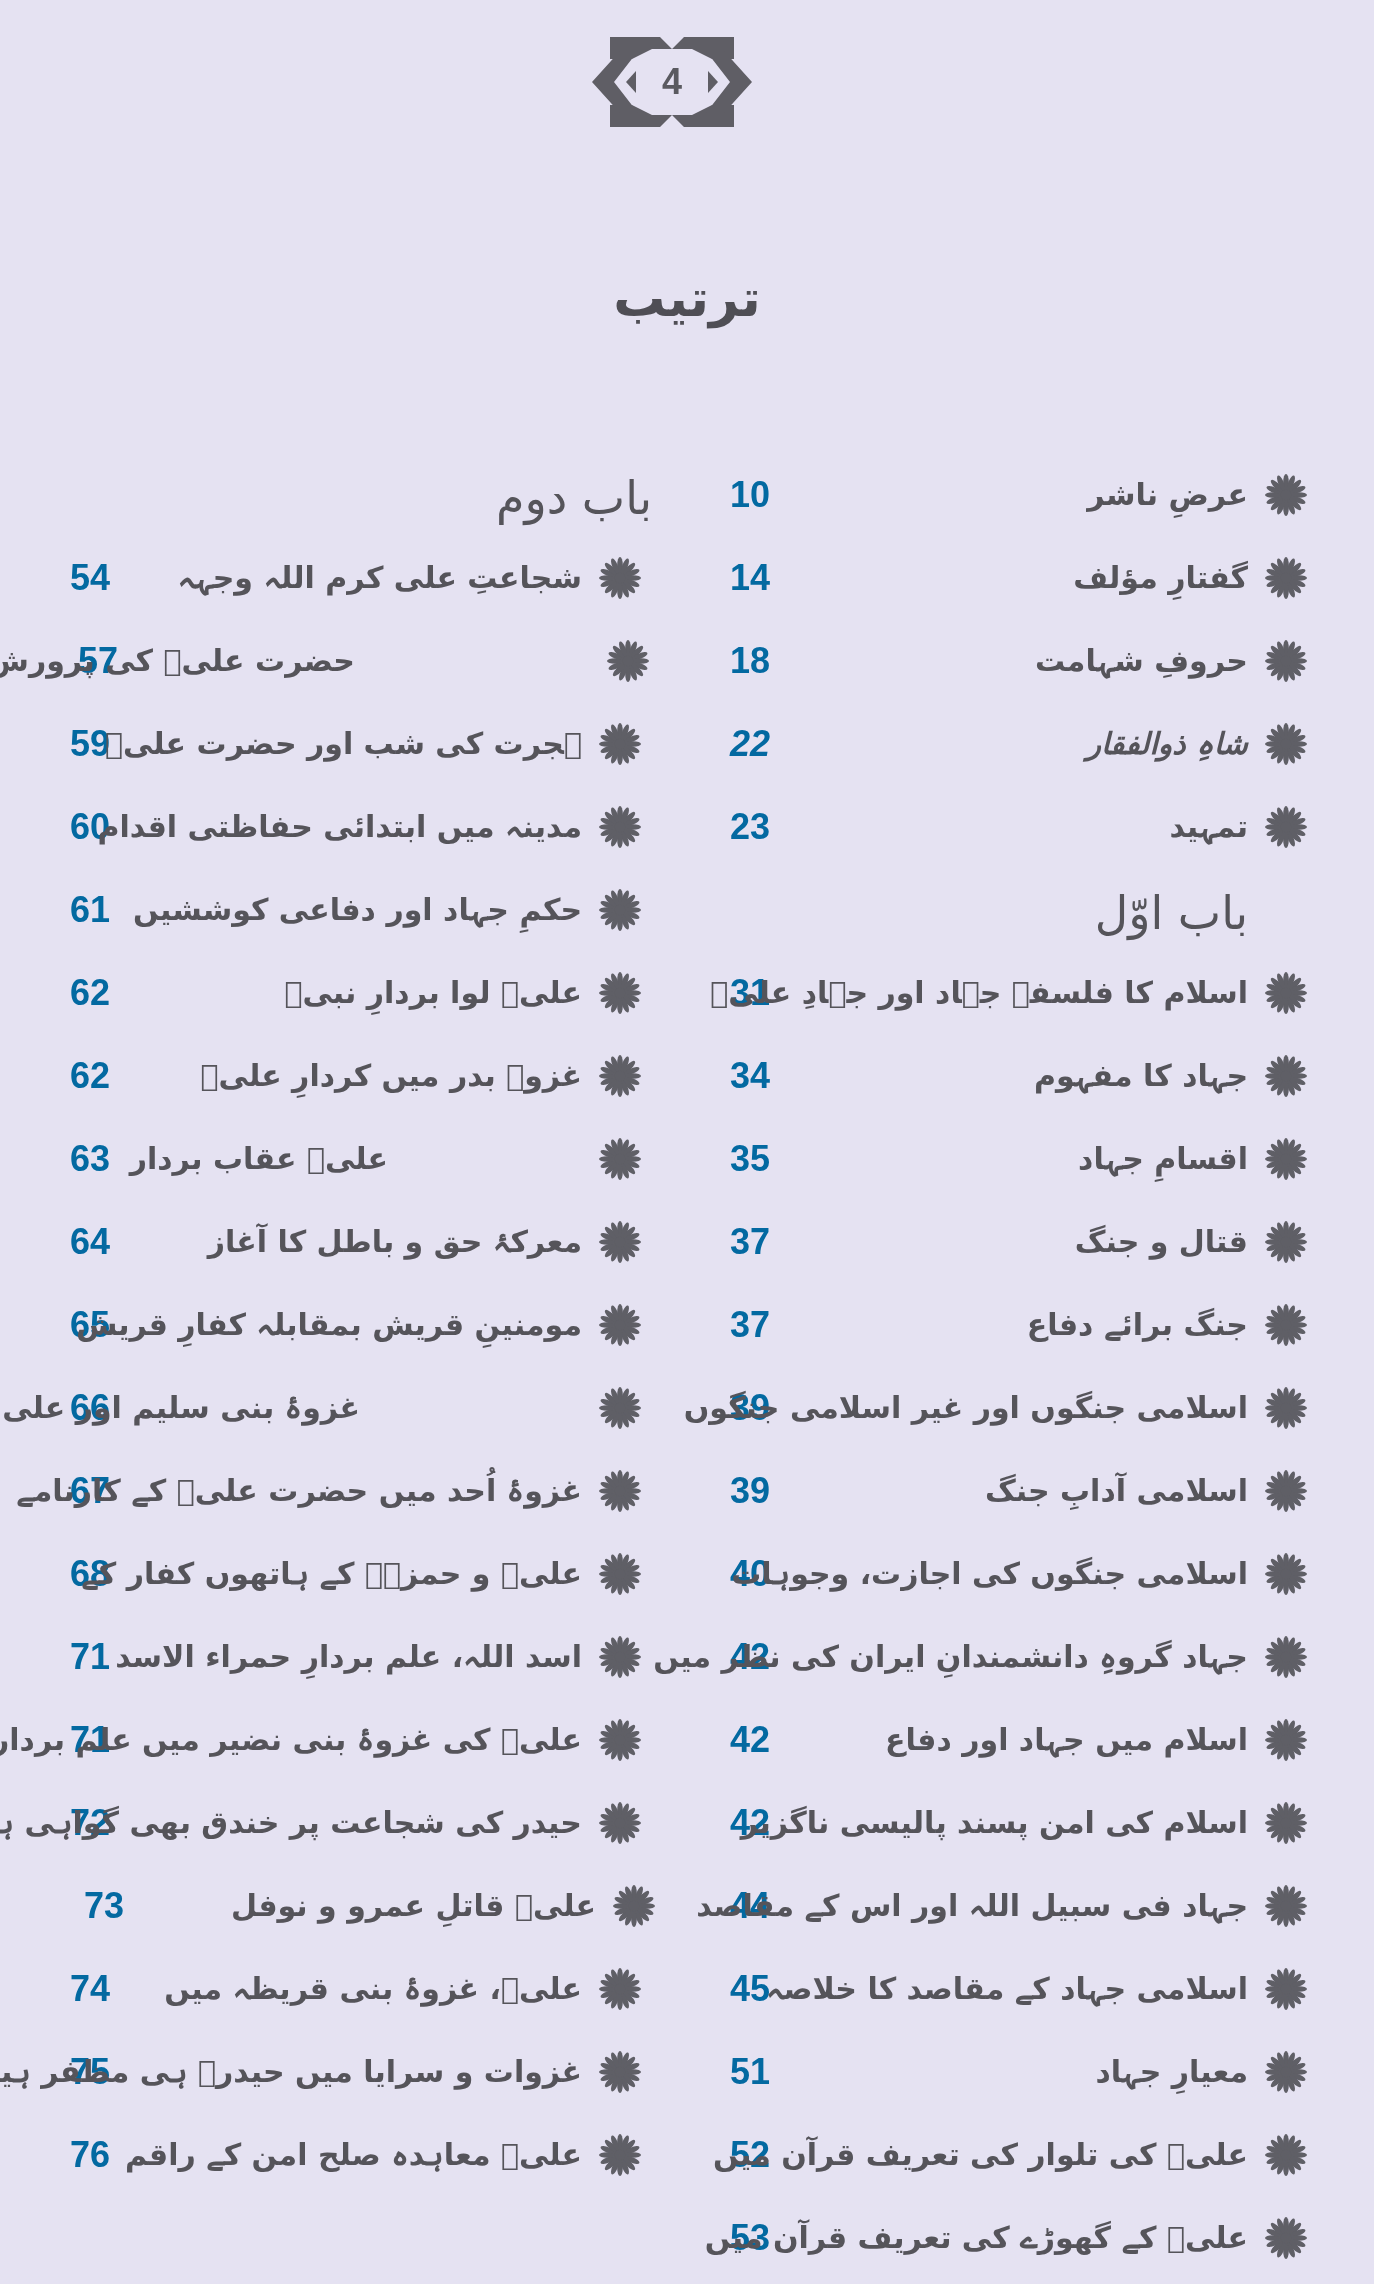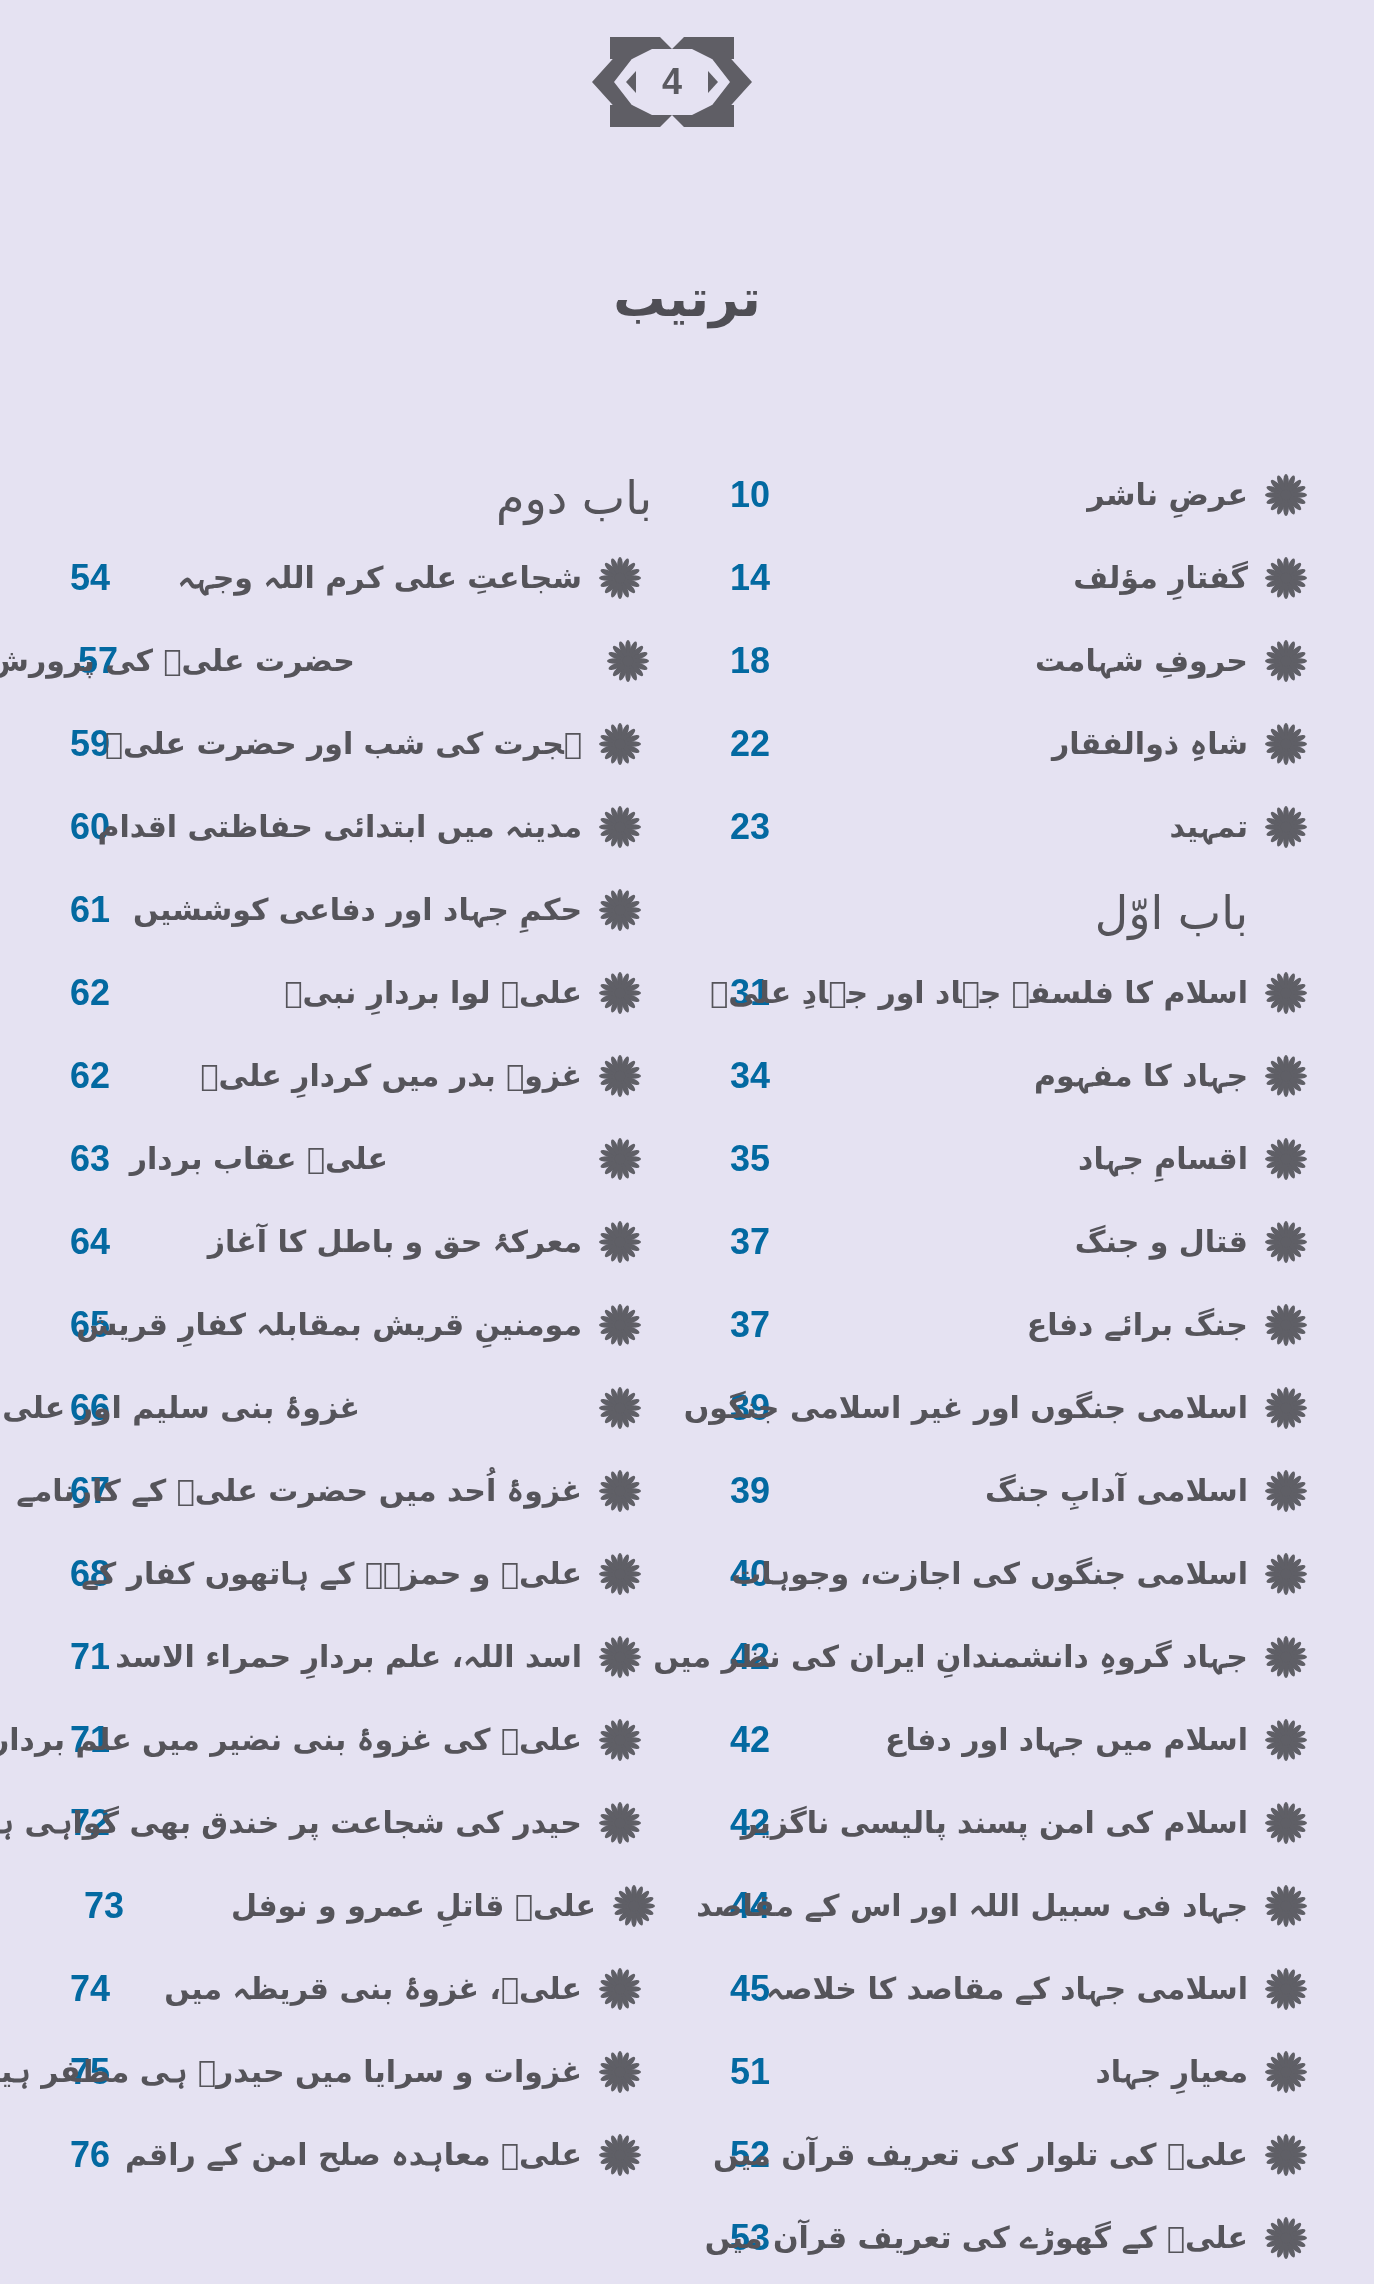--- a/index.html
+++ b/index.html
@@ -64,21 +64,21 @@
         <use href="#flower"></use>
       </svg>
     </div>
     <div class="row rc" style="top: 626px; left: 0px; width: 1374px;">
       <span class="num">18</span>
       <span class="label">حروفِ شہامت</span>
       <svg class="bullet" viewBox="0 0 44 44">
         <use href="#flower"></use>
       </svg>
     </div>
-    <div class="row rc" style="top: 709px; left: 0px; width: 1374px;">
+    <div class="row rc" style="top: 709px; left: 0px; width: 1374px; font-style: italic;">
       <span class="num">22</span>
       <span class="label">شاہِ ذوالفقار</span>
       <svg class="bullet" viewBox="0 0 44 44">
         <use href="#flower"></use>
       </svg>
     </div>
     <div class="row rc" style="top: 792px; left: 0px; width: 1374px;">
       <span class="num">23</span>
       <span class="label">تمہید</span>
       <svg class="bullet" viewBox="0 0 44 44">

